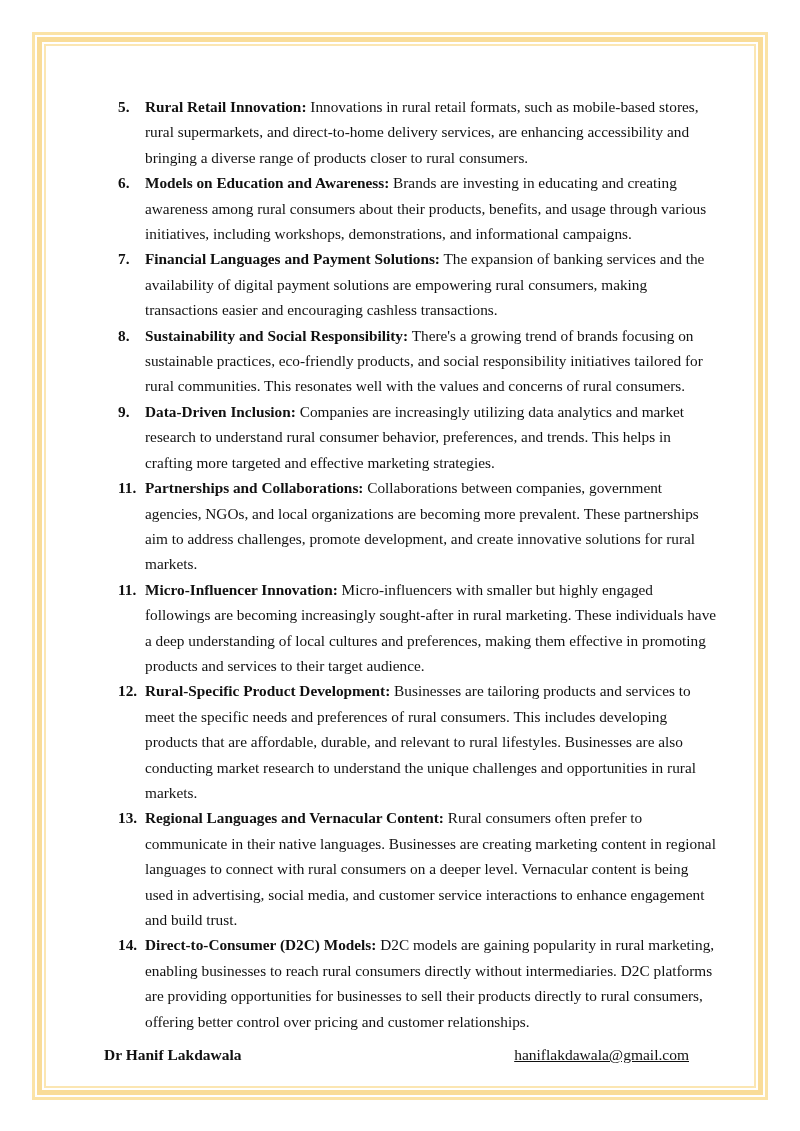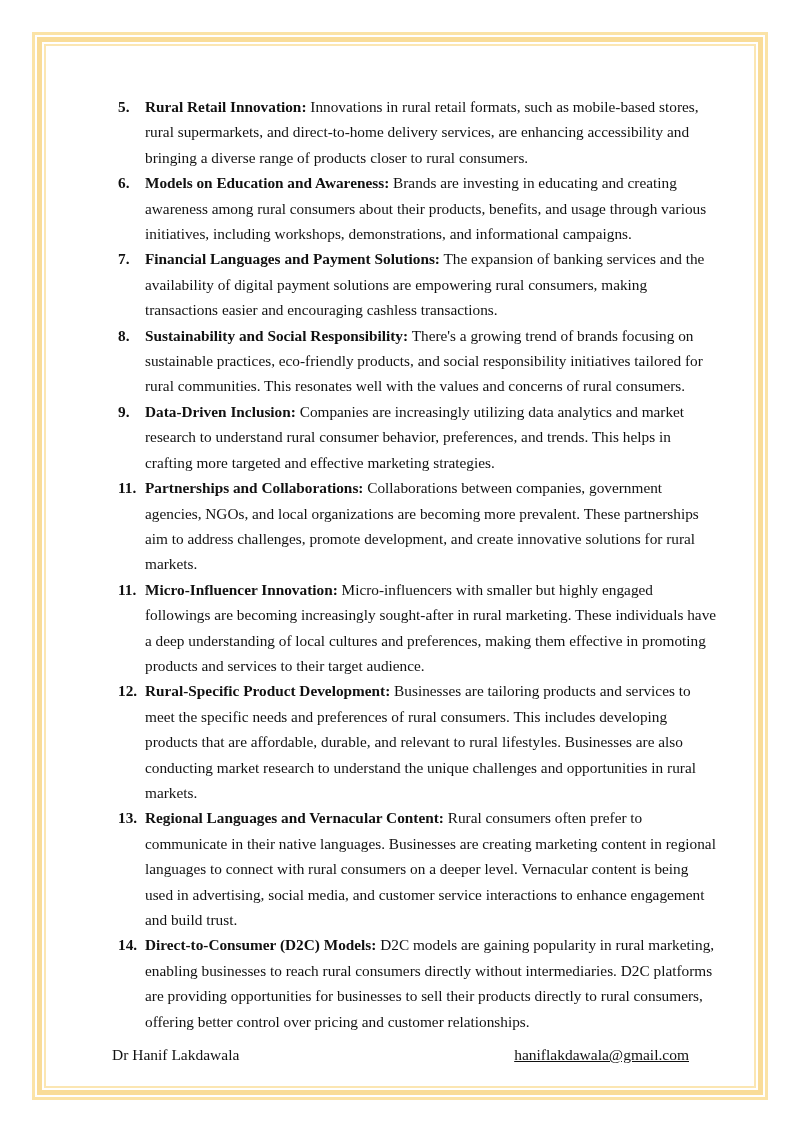--- a/index.html
+++ b/index.html
@@ -8,21 +8,21 @@
   .frame { position: absolute; left: 32px; top: 32px; width: 736px; height: 1068px; box-sizing: border-box; }
   .frame .b1 { position: absolute; inset: 0; border: 3px solid #fbe3a6; }
   .frame .b2 { position: absolute; inset: 5px; border: 5px solid #f9dc98; }
   .frame .b3 { position: absolute; inset: 12px; border: 2px solid #fbe6b2; }
   .content { position: absolute; left: 118px; top: 94px; width: 600px; }
   ol.items { list-style: none; margin: 0; padding: 0; }
   ol.items li { position: relative; padding-left: 27px; font-size: 15.3px; line-height: 25.4px; }
   ol.items li .num { position: absolute; left: 0; top: 0; font-weight: bold; }
   ol.items li .title { font-weight: bold; }
   .footer { position: absolute; top: 1044px; left: 96px; width: 593px; font-size: 15.5px; line-height: 22px; }
-  .footer .left { position: absolute; left: 16px; }
+  .footer .left { position: absolute; left: 8px; font-weight: bold; }
   .footer .right { position: absolute; right: 0; text-decoration: underline; }
 </style>
 </head>
 <body>
 
 <div class="frame">
   <div class="b1"></div>
   <div class="b2"></div>
   <div class="b3"></div>
 </div>

